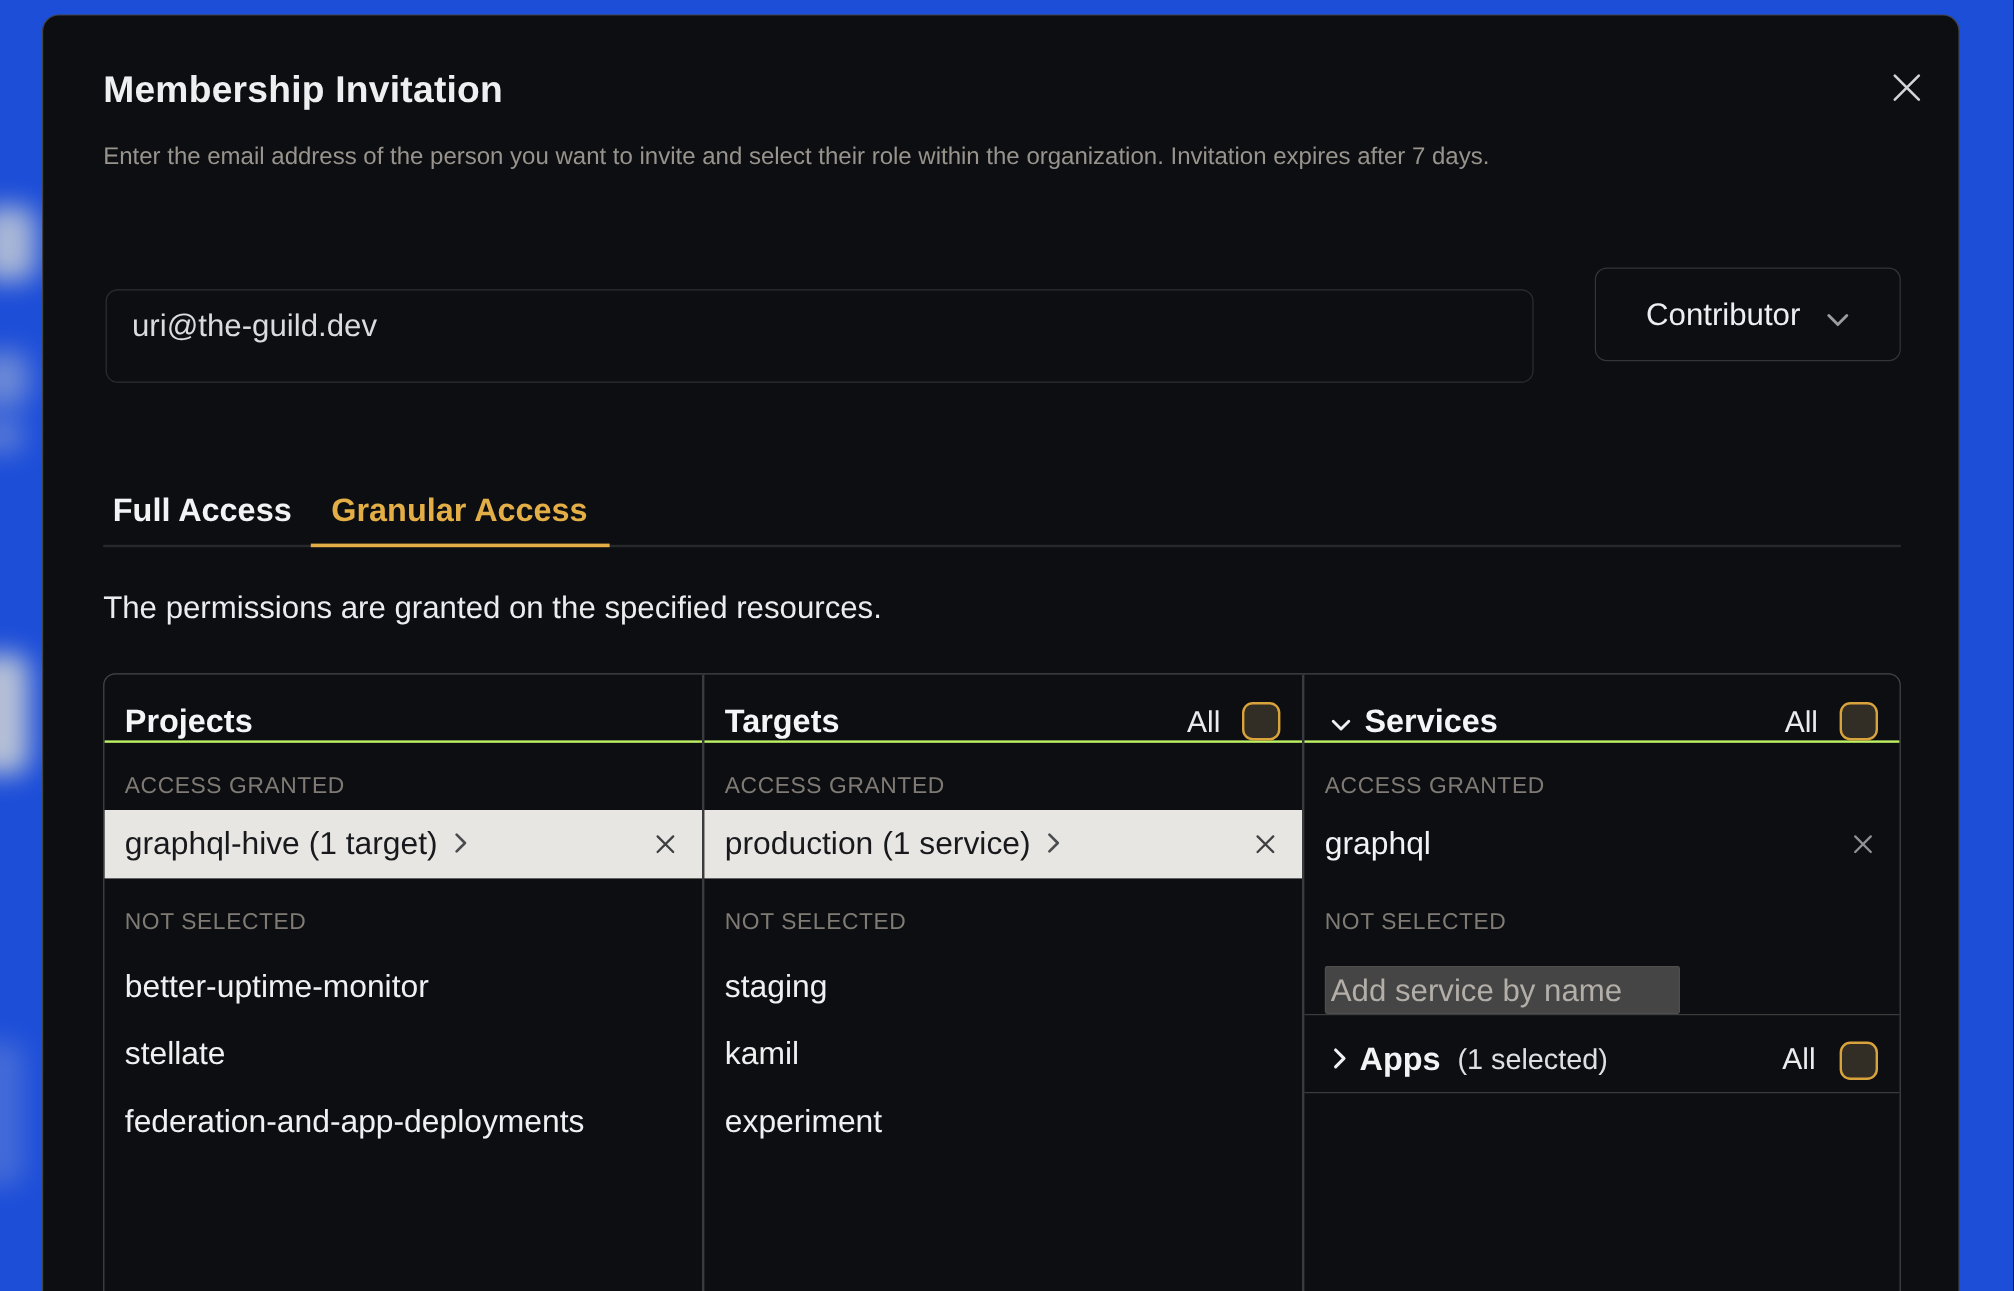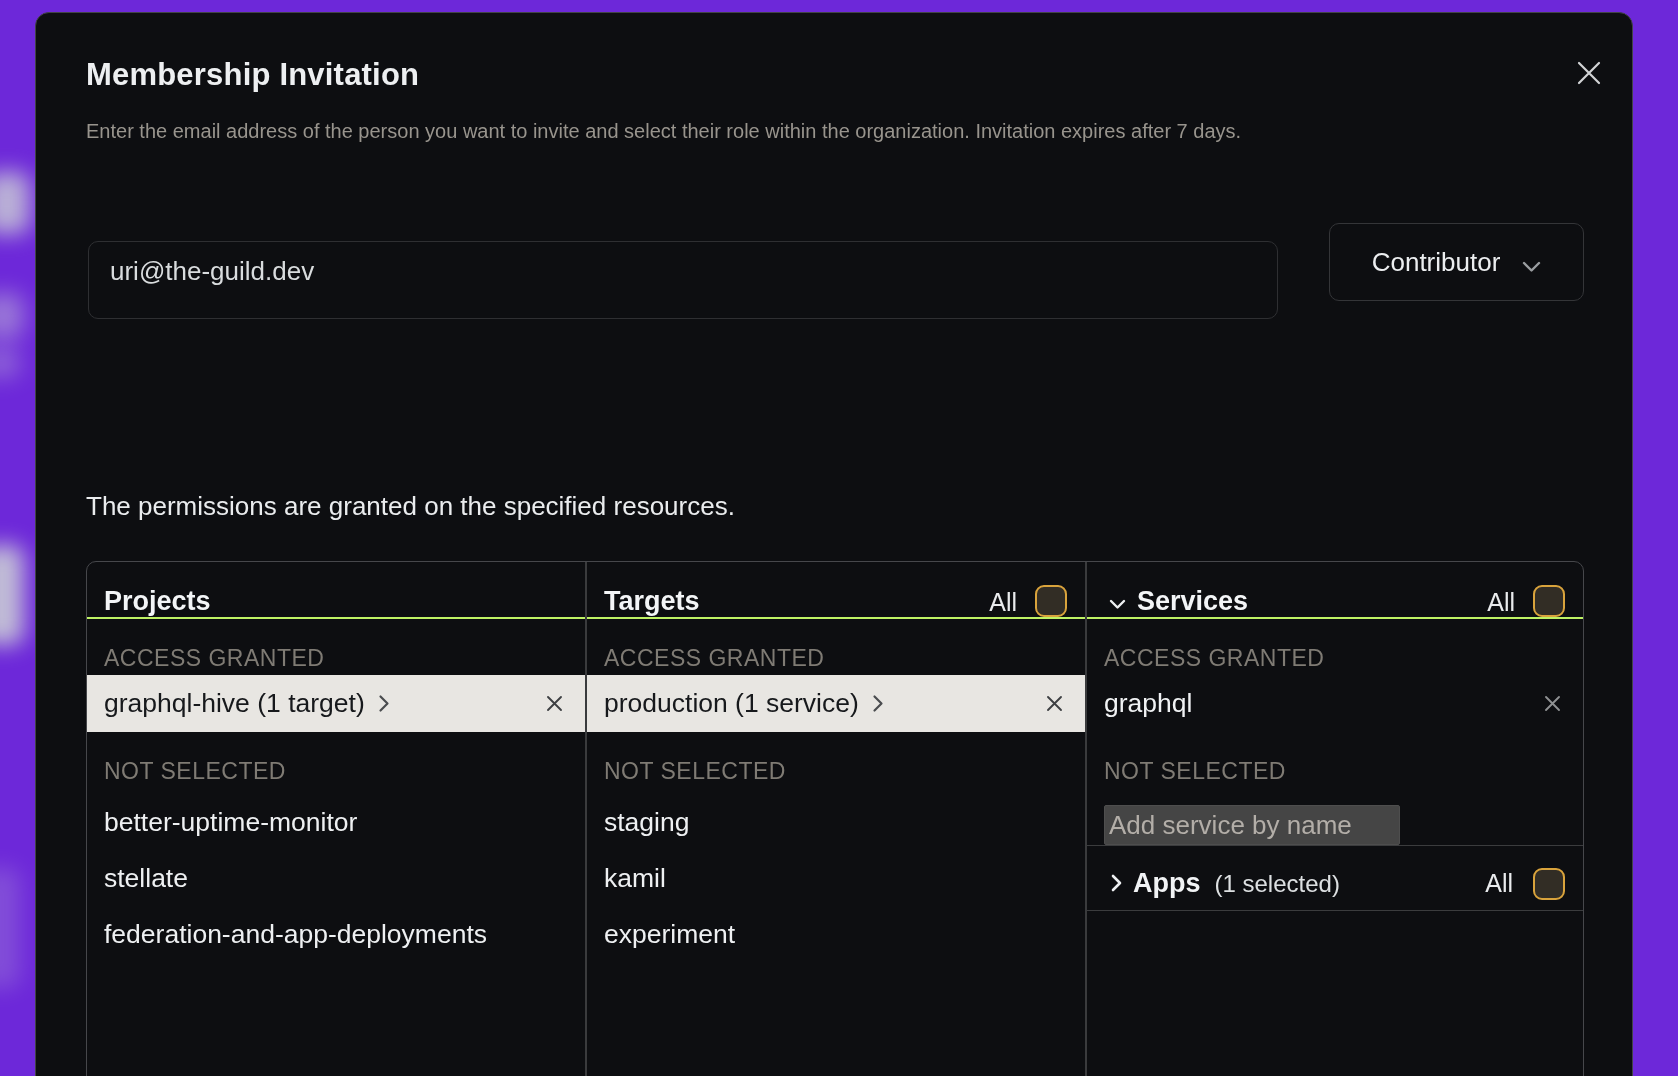--- a/index.html
+++ b/index.html
@@ -1,19 +1,19 @@
 <!DOCTYPE html>
 <html><head>
 <meta charset="utf-8">
 <style>
   * { margin:0; padding:0; box-sizing:border-box; }
   html,body { background:#000; }
   #screen {
     position:relative; width:1678px; height:1076px; overflow:hidden;
-    background:#6d28d9;
+    background:#1d4ed8;
     font-family:"Liberation Sans","DejaVu Sans",sans-serif;
     -webkit-font-smoothing:antialiased;
   }
   
   .blob { position:absolute; background:#cdd2d6; filter:blur(11px); border-radius:12px; }
   .b1 { left:-16px; top:172px; width:46px; height:62px; opacity:.8; }
   .b2 { left:-18px; top:293px; width:42px; height:46px; opacity:.45; }
   .b3 { left:-18px; top:348px; width:38px; height:30px; opacity:.34; }
   .b4 { left:-20px; top:545px; width:44px; height:100px; opacity:.88; }
   .b5 { left:-20px; top:868px; width:40px; height:120px; opacity:.22; }
@@ -53,21 +53,21 @@
   .col-projects { width:500px; border-right:2px solid #3a3b3d; }
   .col-targets  { width:500px; border-right:2px solid #3a3b3d; }
   .col-services { width:496px; }
 
   .col-head { height:57px; border-bottom:2px solid #bef264; display:flex; align-items:flex-end;
     padding:0 18px 0 17px; font-size:27px; font-weight:bold; color:#f3f5f7; gap:9px; }
   .col-head .spacer, .apps-row .spacer { margin-left:auto; }
   .all-label { font-size:25px; font-weight:normal; color:#e9ebed; margin-right:9px; }
   .checkbox { width:32px; height:32px; border:2px solid #d9a33c; border-radius:9px; background:#322d25; cursor:pointer; flex:0 0 auto; }
 
-  .section-label { height:56px; padding:26px 0 0 17px; font-size:23px; color:#7f7b74; letter-spacing:.5px; }
+  .section-label { height:56px; padding:26px 0 0 17px; font-size:19px; color:#7f7b74; letter-spacing:.5px; }
   .section-label.ns { height:62px; }
 
   .sel-row { height:57px; display:flex; align-items:center; gap:13px;
     padding:0 22px 0 17px; cursor:pointer; }
   .sel-row.light { background:#e8e6e2; }
   .sel-row .name { font-size:26.5px; color:#17191c; }
   .sel-row .rchev { color:#4a4c4f; margin-top:3px; }
   .sel-row .remove { margin-left:auto; color:#3e4043; background:none; border:none; cursor:pointer; display:flex; }
   .sel-row.dark .name { color:#f0f2f4; }
   .sel-row.dark .remove { color:#8f9193; }
@@ -112,20 +112,24 @@
 
     <button class="role-btn">
       <span>Contributor</span>
       <span class="chev">
         <svg width="19" height="12" viewBox="0 0 19 12">
             <path d="M2 2 l7.5 7.5 L17 2" fill="none" stroke="currentColor" stroke-width="2.4" stroke-linecap="round" stroke-linejoin="round"></path>
           </svg>
       </span>
     </button>
 
+    <div class="tabs">
+      <div class="tab">Full Access</div>
+      <div class="tab active">Granular Access</div>
+    </div>
 
     <div class="note">The permissions are granted on the specified resources.</div>
 
     <div class="perm-table">
 
       <div class="col col-projects">
         <div class="col-head">
           <span>Projects</span>
         </div>
         <div class="section-label">ACCESS GRANTED</div>

